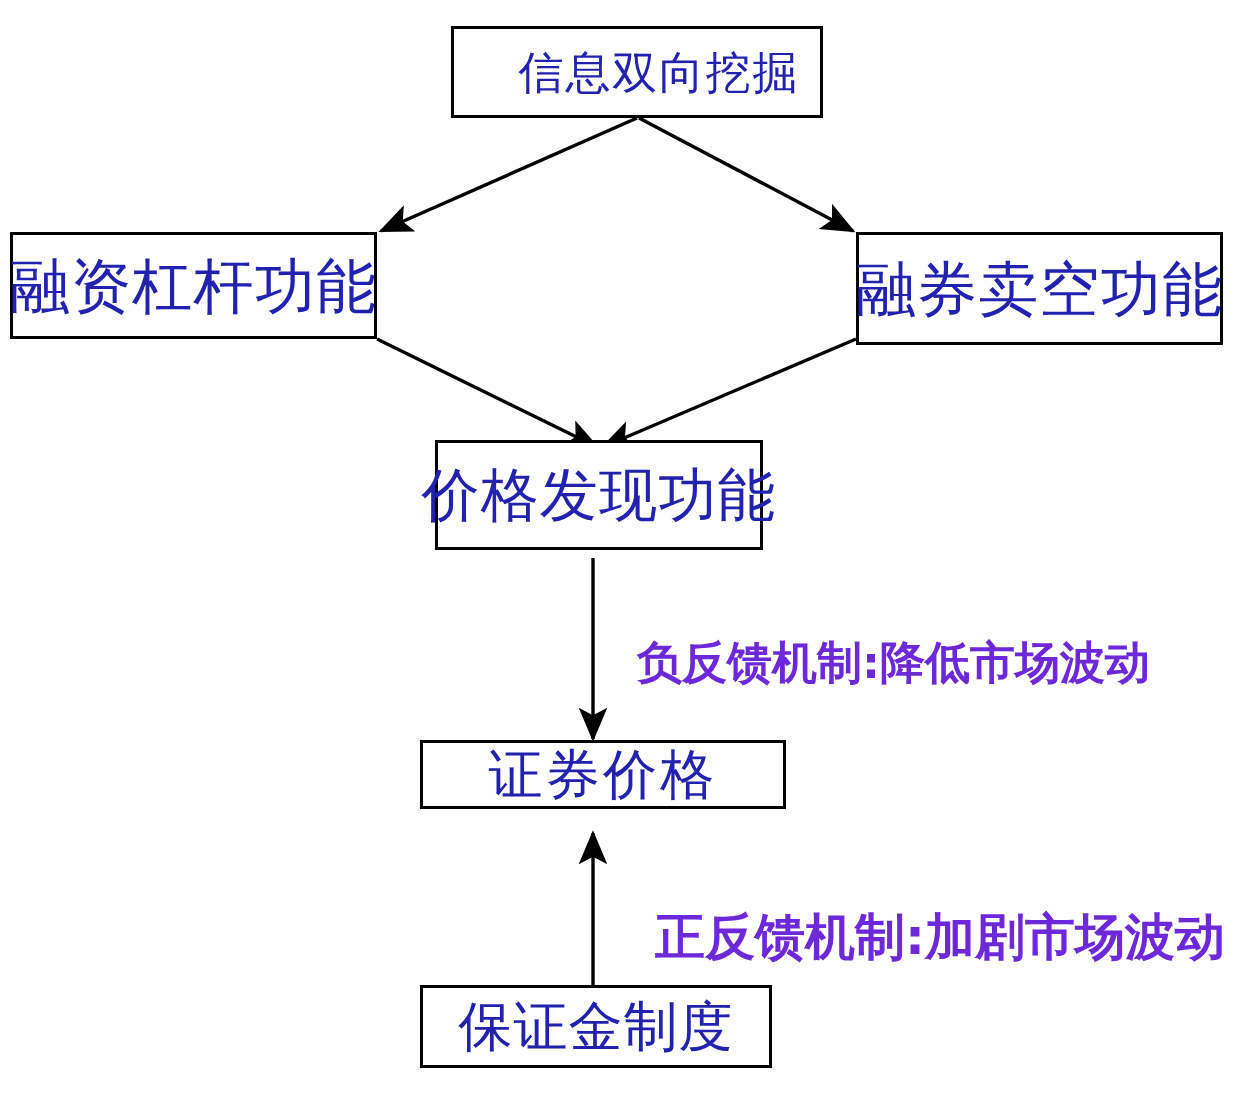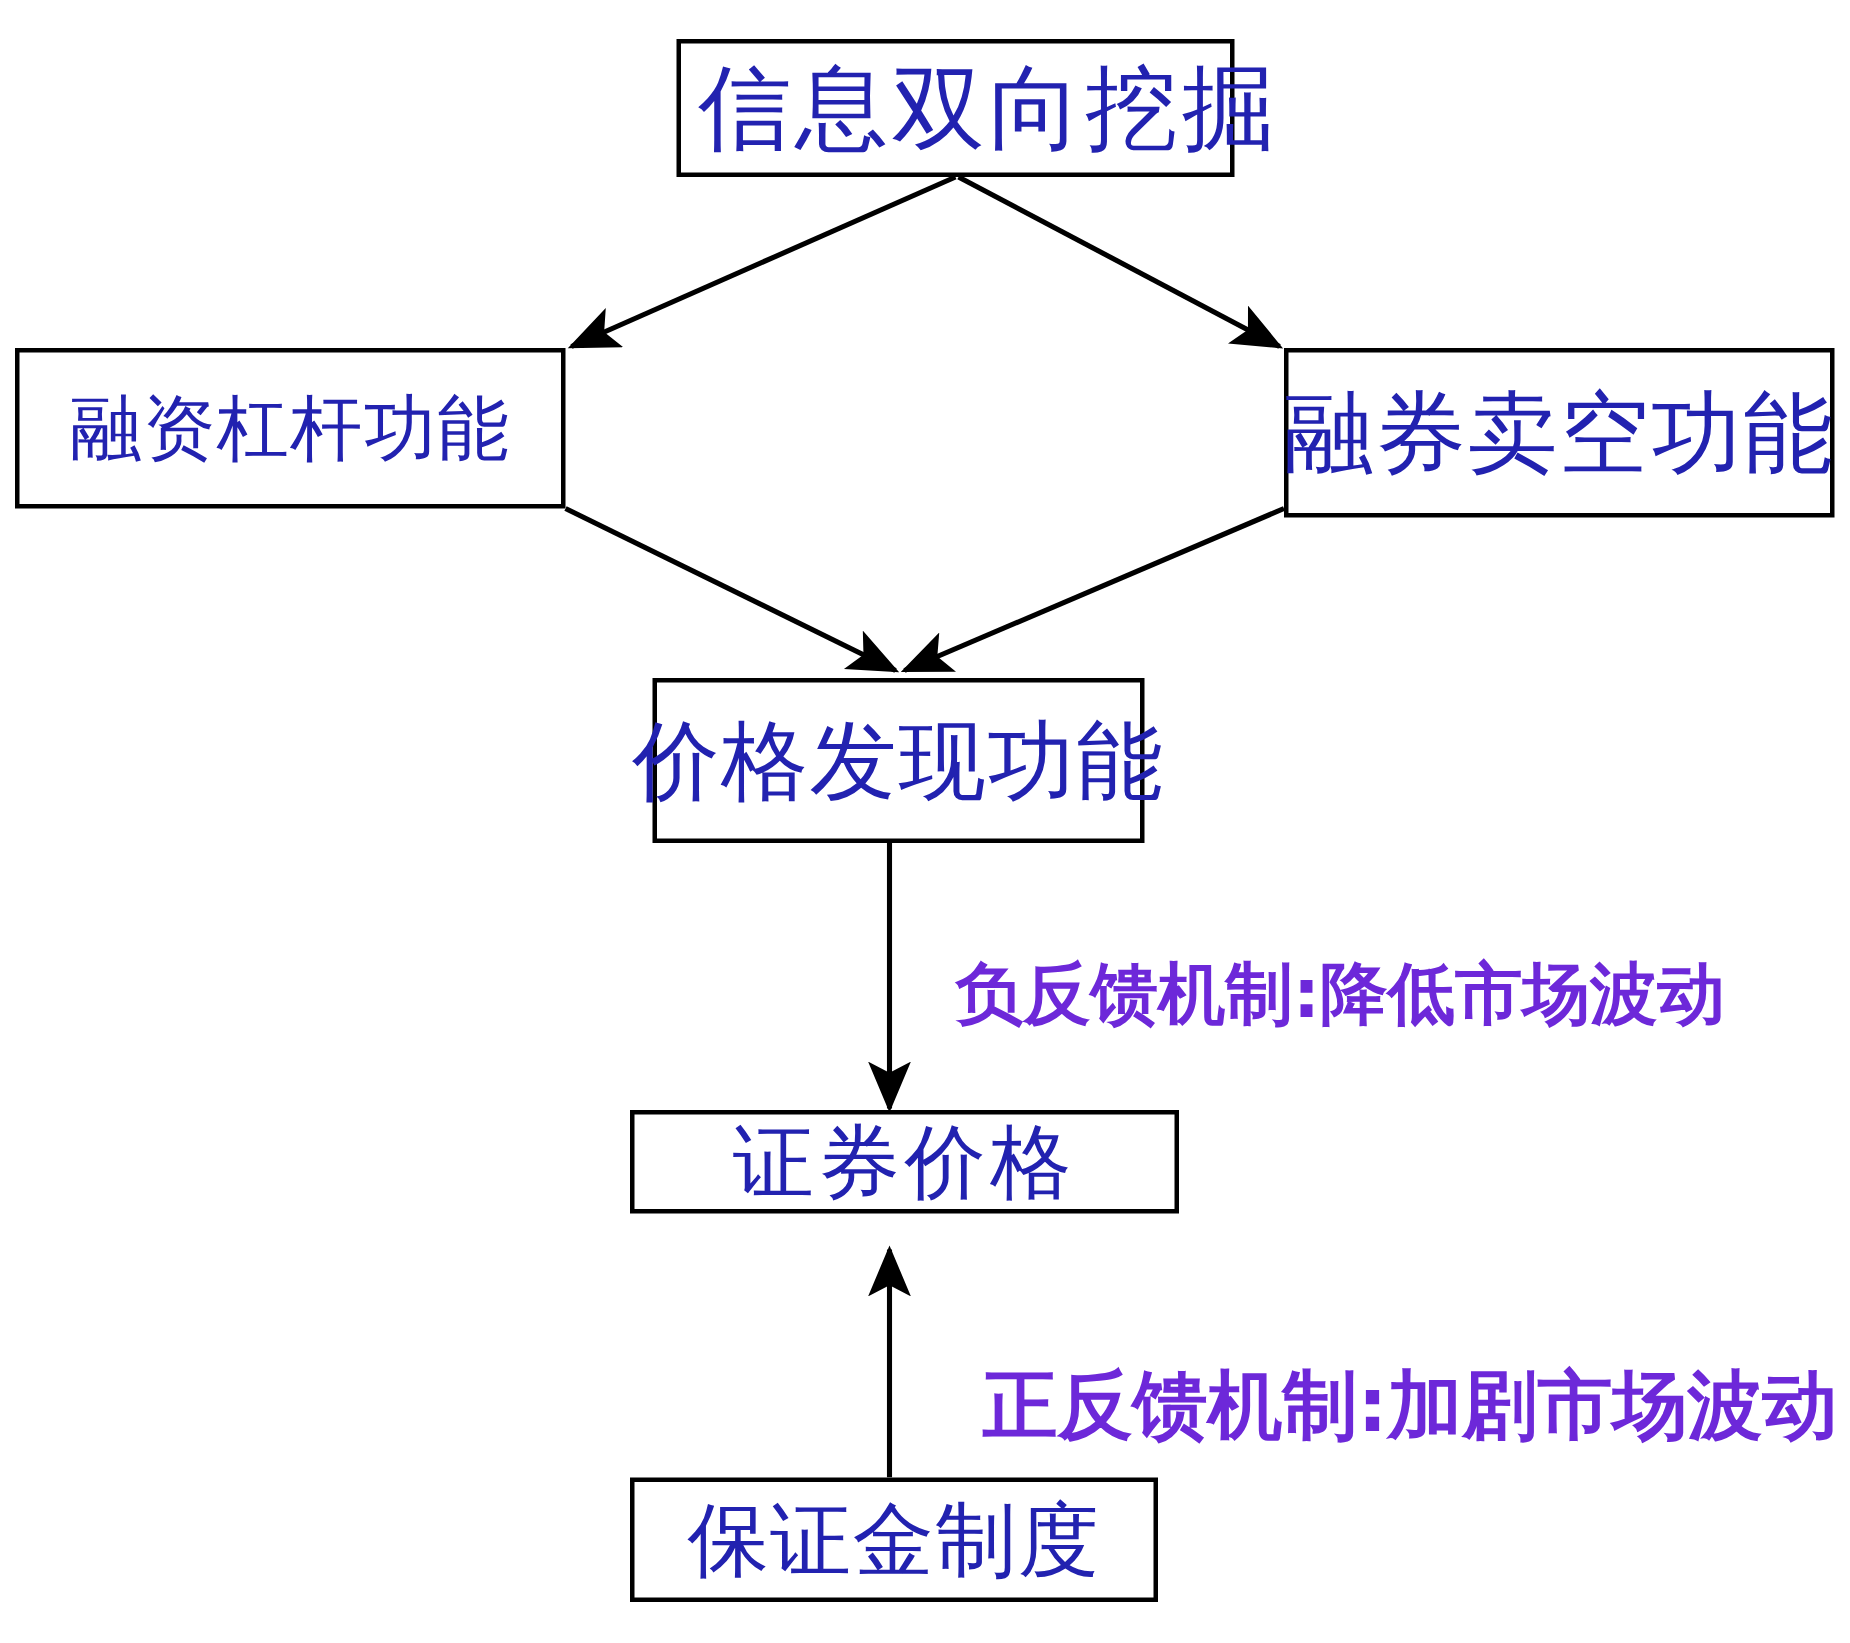--- a/index.html
+++ b/index.html
@@ -36,29 +36,29 @@
   }
   .node-label {
     font-family: "DejaVu Serif", "Liberation Serif", serif;
     color: #2222b0;
     white-space: nowrap;
     line-height: 1;
     letter-spacing: 0.02em;
   }
   
   #node-info-mining   { left: 451px;  top: 26px;   width: 372px; height: 92px;  }
-  #node-info-mining .node-label   { font-size: 62px; letter-spacing: 0.04em; margin-left: 44px; }
+  #node-info-mining .node-label   { font-size: 45px; letter-spacing: 0.04em; margin-left: 44px; }
 
   #node-margin-lever  { left: 10px;   top: 232px;  width: 367px; height: 107px; }
-  #node-margin-lever .node-label  { font-size: 48px; }
+  #node-margin-lever .node-label  { font-size: 60px; }
 
   #node-short-sell    { left: 856px;  top: 232px;  width: 367px; height: 113px; }
   #node-short-sell .node-label    { font-size: 60px; }
 
-  #node-price-disc    { left: 435px;  top: 452px;  width: 328px; height: 110px; }
+  #node-price-disc    { left: 435px;  top: 440px;  width: 328px; height: 110px; }
   #node-price-disc .node-label    { font-size: 58px; }
 
   #node-sec-price     { left: 420px;  top: 740px;  width: 366px; height: 69px;  }
   #node-sec-price .node-label     { font-size: 54px; letter-spacing: 0.06em; }
 
   #node-margin-system { left: 420px;  top: 985px;  width: 352px; height: 83px;  }
   #node-margin-system .node-label { font-size: 54px; letter-spacing: 0.02em; }
 
   .edge-label {
     position: absolute;

